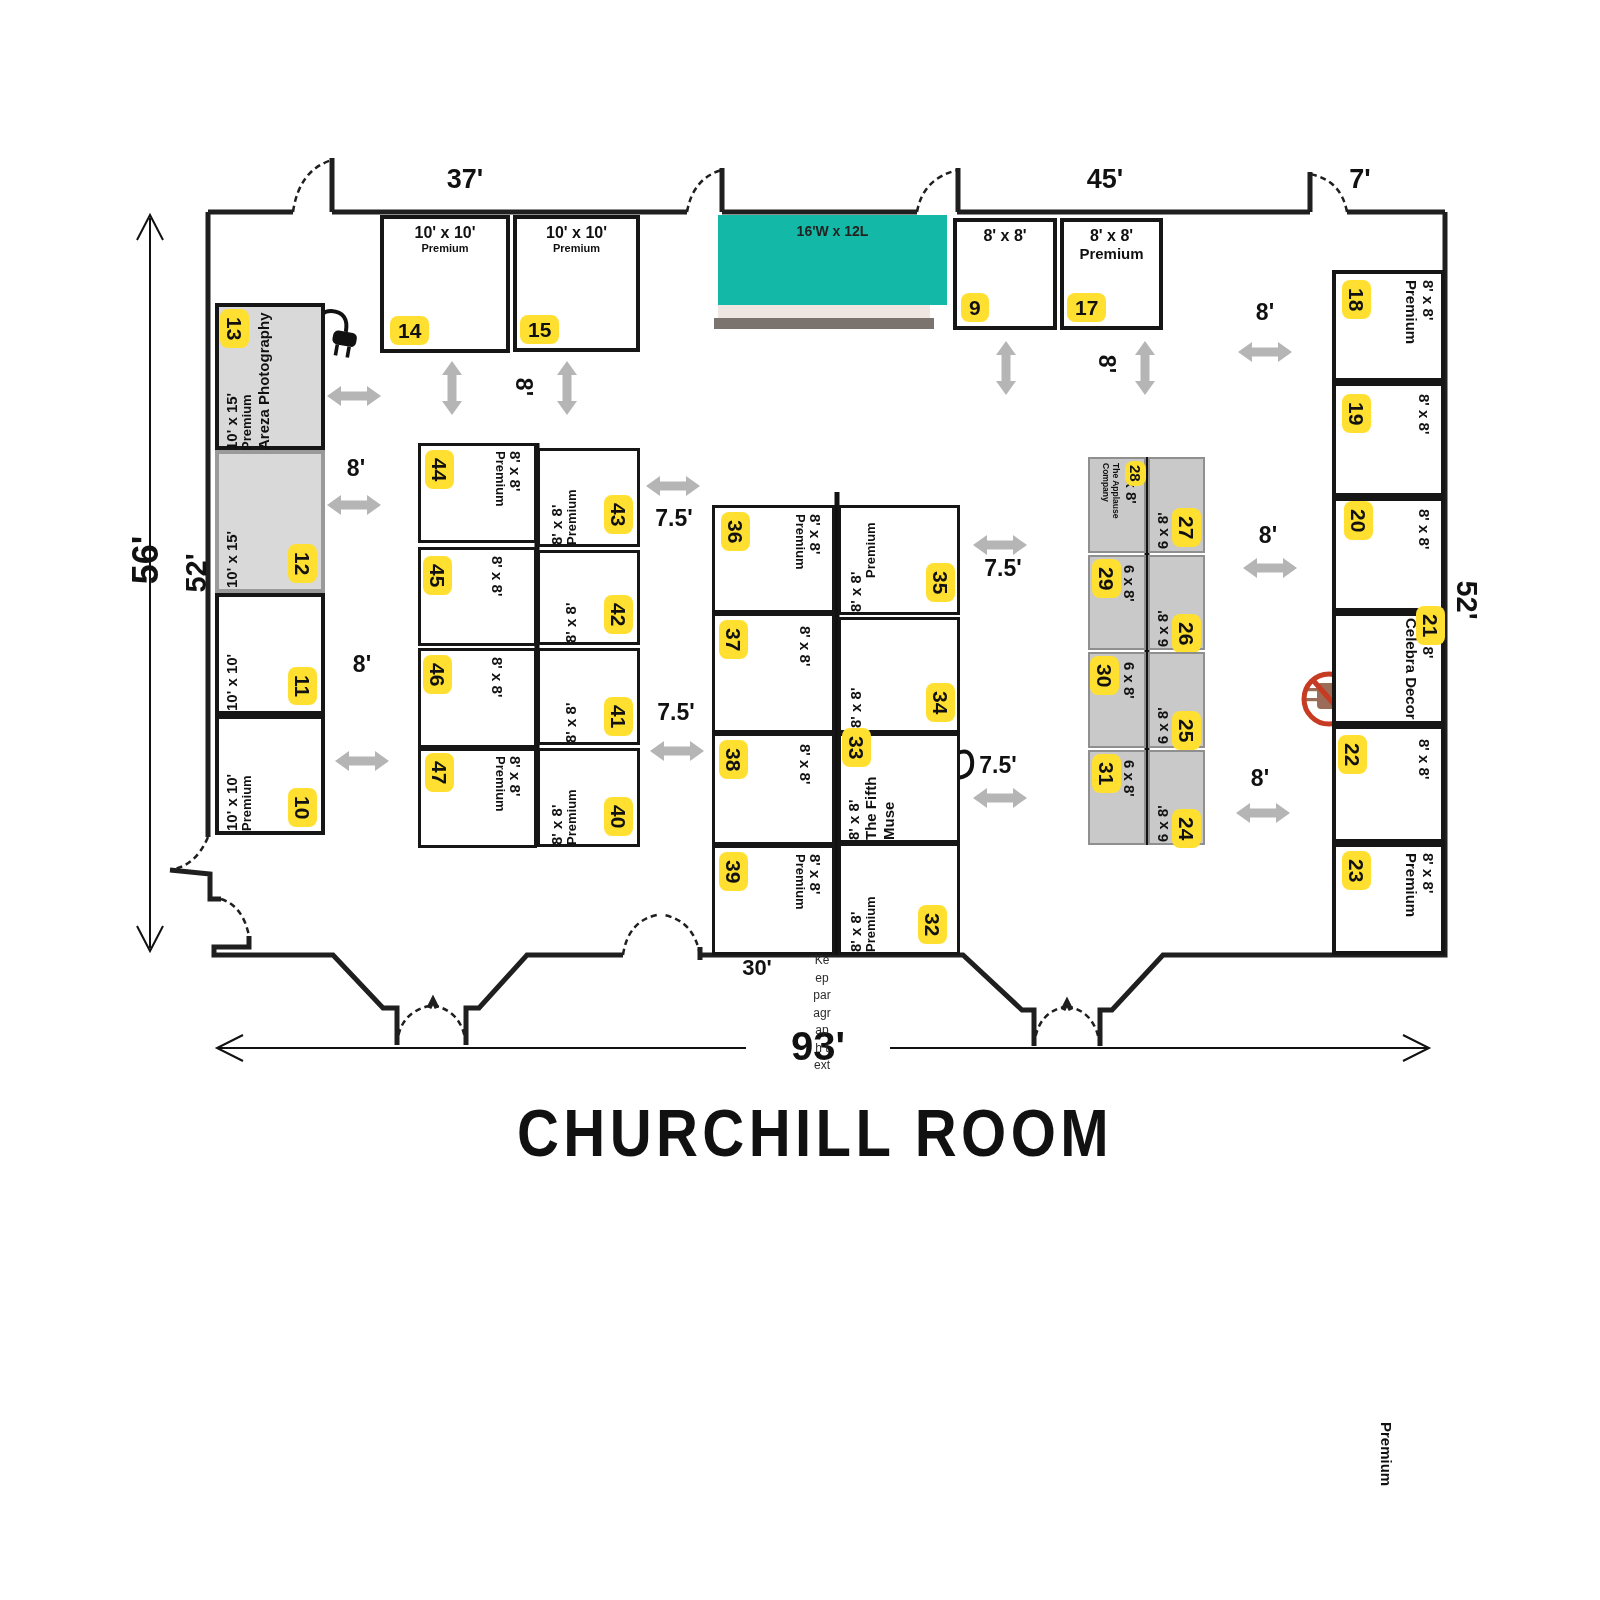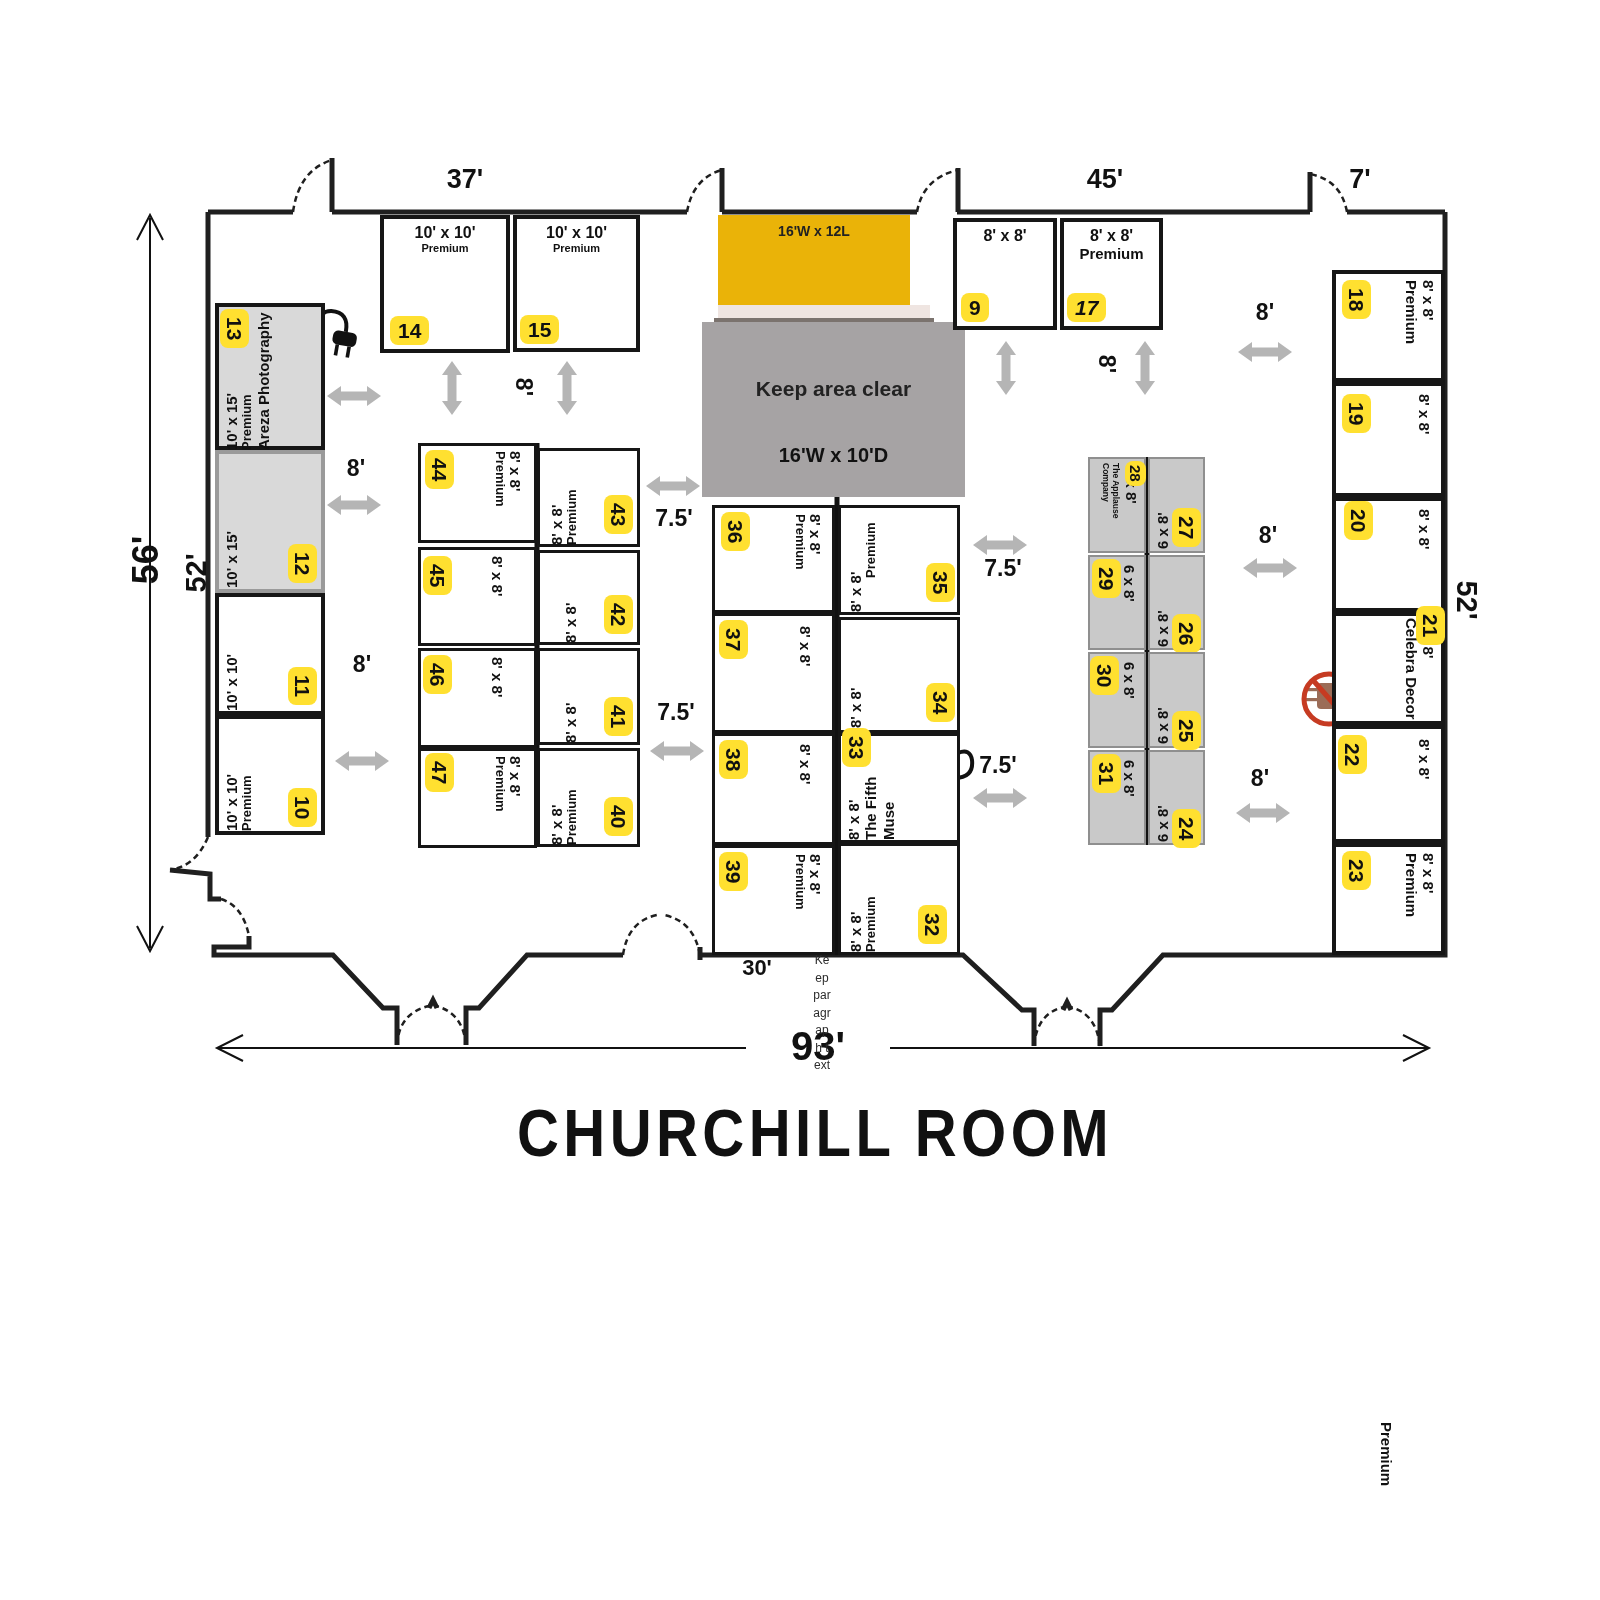--- a/index.html
+++ b/index.html
@@ -126,29 +126,25 @@
       <rect x="1317" y="683" width="20" height="26" rx="4" fill="#9b6c57"></rect>
       <rect x="1306" y="688" width="12" height="3.2" fill="#9b6c57"></rect>
       <rect x="1306" y="698" width="12" height="3.2" fill="#9b6c57"></rect>
       <circle cx="1329" cy="699" r="25" fill="none" stroke="#c63b22" stroke-width="5"></circle>
       <line x1="1312" y1="679" x2="1347" y2="719" stroke="#c63b22" stroke-width="5"></line>
     </g>
 
     <path d="M813,952 L822,937 L831,952" fill="none" stroke="#333" stroke-width="2.5"></path>
   </svg>
 
-  <div class="zone" style="left:718px;top:215px;width:192px;height:90px;background:#eab308;">
+  <div class="zone" style="left:718px;top:215px;width:229px;height:90px;background:#14b8a6;">
     <div class="stg">16'W x 12L</div>
   </div>
   <div class="zone" style="left:718px;top:305px;width:212px;height:13px;background:#efe5e1;"></div>
   <div class="zone" style="left:714px;top:318px;width:220px;height:11px;background:#7b736e;"></div>
-  <div class="zone" style="left:702px;top:322px;width:263px;height:175px;background:#a6a3a4;">
-    <div class="kc1">Keep area clear</div>
-    <div class="kc2">16'W  x 10'D</div>
-  </div>
 
   <div class="booth b-thick grayfill" style="left:215px;top:303px;width:110px;height:147px;">
     <div class="btxt vccw" style="left:4px;top:4px;height:139px;">
       <div class="sz">10' x 15'</div>
       <div class="pr">Premium</div>
       <div class="nm">Areza Photography</div>
     </div>
     <div class="badge v" style="left:1px;top:2px;">13</div>
   </div>
   <div class="booth b-thick grayfill" style="left:215px;top:450px;width:110px;height:143px;border-color:#9a9a9a;">
@@ -189,21 +185,21 @@
     <div class="htxt">
       <div class="sz16">8' x 8'</div>
     </div>
     <div class="badge h" style="left:4px;bottom:4px;">9</div>
   </div>
   <div class="booth b-thick" style="left:1060px;top:218px;width:103px;height:112px;">
     <div class="htxt">
       <div class="sz16">8' x 8'</div>
       <div class="pr" style="font-size:15px;">Premium</div>
     </div>
-    <div class="badge h" style="left:3px;bottom:4px;font-style:italic;">17</div>
+    <div class="badge h" style="left:3px;bottom:4px;">17</div>
   </div>
 
   <div class="booth" style="left:418px;top:443px;width:119px;height:100px;">
     <div class="btxt vcw" style="right:10px;top:5px;height:90px;">
       <div class="sz">8' x 8'</div>
       <div class="pr">Premium</div>
     </div>
     <div class="badge v" style="left:4px;top:4px;">44</div>
   </div>
   <div class="booth" style="left:418px;top:547px;width:119px;height:99px;">

